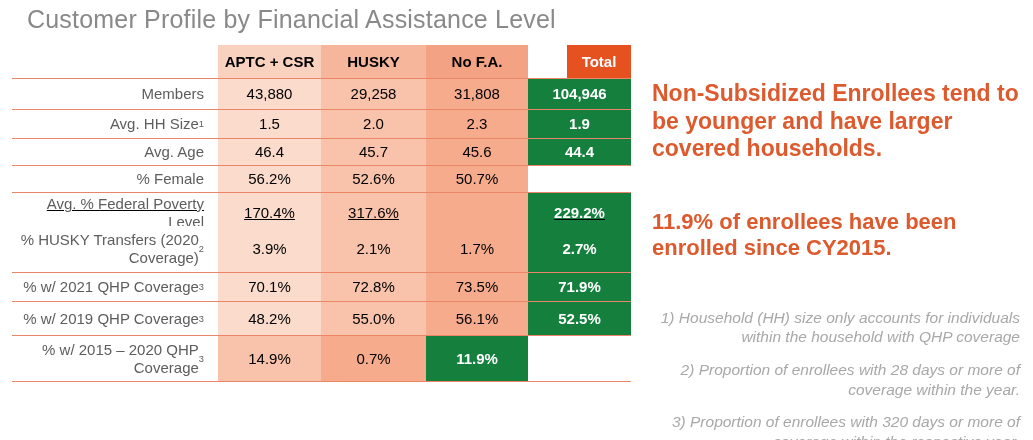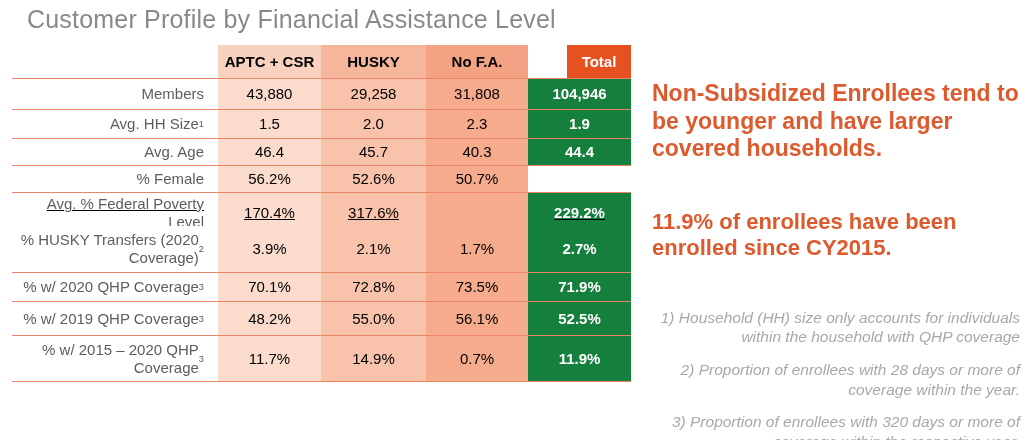--- a/index.html
+++ b/index.html
@@ -104,21 +104,21 @@
       <div class="cell c4">1.9</div>
     </div>
 
     <div class="t-row h26">
       <div class="cell label-cell">
           <span>Avg. Age</span>
           <sup></sup>
         </div>
       <div class="cell c1">46.4</div>
       <div class="cell c2">45.7</div>
-      <div class="cell c3">40.3</div>
+      <div class="cell c3">45.6</div>
       <div class="cell c4">44.4</div>
     </div>
 
     <div class="t-row h26">
       <div class="cell label-cell">
           <span>% Female</span>
           <sup></sup>
         </div>
       <div class="cell c1">56.2%</div>
       <div class="cell c2">52.6%</div>
@@ -142,21 +142,21 @@
           <sup>2</sup>
         </div>
       <div class="cell c1">3.9%</div>
       <div class="cell c2">2.1%</div>
       <div class="cell c3">1.7%</div>
       <div class="cell c4">2.7%</div>
     </div>
 
     <div class="t-row h28">
       <div class="cell label-cell">
-          <span>% w/ 2020 QHP Coverage</span>
+          <span>% w/ 2021 QHP Coverage</span>
           <sup>3</sup>
         </div>
       <div class="cell c1">70.1%</div>
       <div class="cell c2">72.8%</div>
       <div class="cell c3">73.5%</div>
       <div class="cell c4">71.9%</div>
     </div>
 
     <div class="t-row h33">
       <div class="cell label-cell">
@@ -167,21 +167,20 @@
       <div class="cell c2">55.0%</div>
       <div class="cell c3">56.1%</div>
       <div class="cell c4">52.5%</div>
     </div>
 
     <div class="t-row h45">
       <div class="cell label-cell">
           <span>% w/ 2015 – 2020 QHP Coverage</span>
           <sup>3</sup>
         </div>
-      <div class="cell c1">11.7%</div>
       <div class="cell c2">14.9%</div>
       <div class="cell c3">0.7%</div>
       <div class="cell c4">11.9%</div>
     </div>
 
   </div>
 
   <div class="right-panel">
     <div class="headline">Non-Subsidized Enrollees tend to be younger and have larger covered households.</div>
     <div class="headline headline-2">11.9% of enrollees have been enrolled since CY2015.</div>

